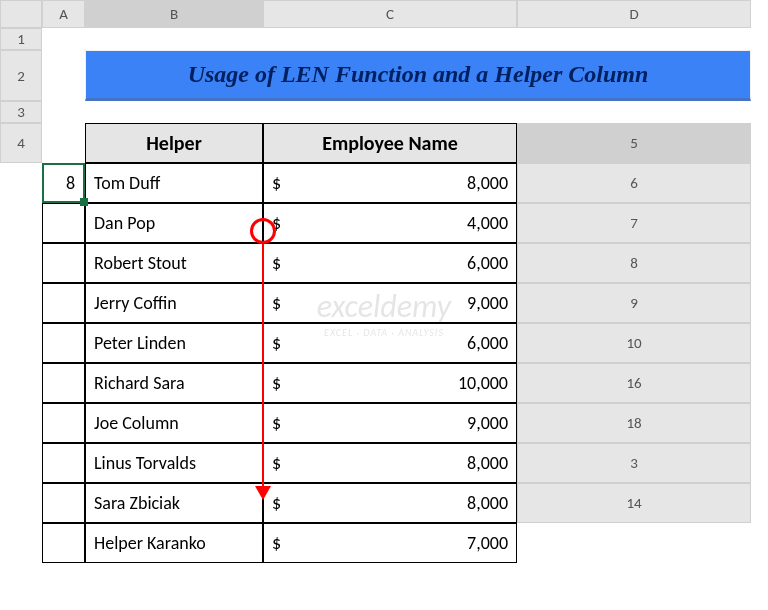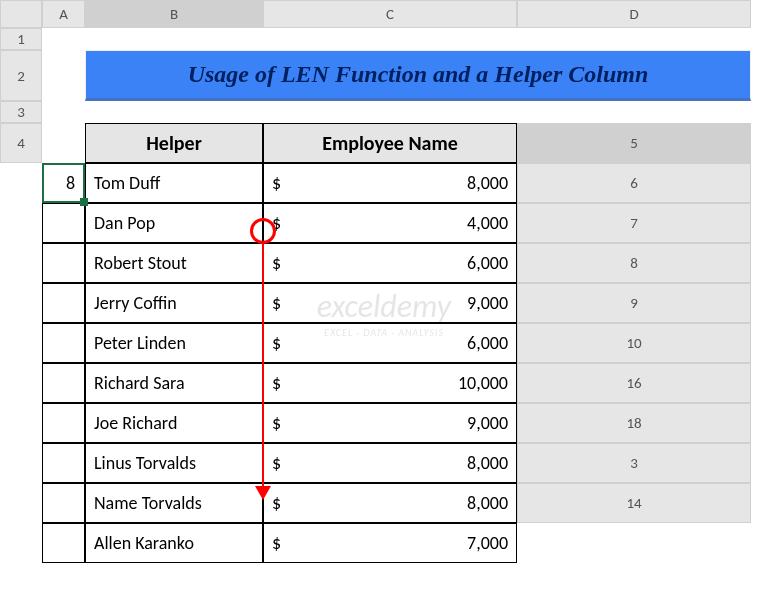--- a/index.html
+++ b/index.html
@@ -124,48 +124,48 @@
   <div class="cell data-cell helper-cell"></div>
   <div class="cell data-cell name-cell">Richard Sara</div>
   <div class="cell data-cell salary-cell">
     <span class="dollar">$</span>
     <span class="amount">10,000</span>
   </div>
 
   <div class="row-header">16</div>
   <div class="cell blank-cell"></div>
   <div class="cell data-cell helper-cell"></div>
-  <div class="cell data-cell name-cell">Joe Richard</div>
+  <div class="cell data-cell name-cell">Joe Column</div>
   <div class="cell data-cell salary-cell">
     <span class="dollar">$</span>
     <span class="amount">9,000</span>
   </div>
 
   <div class="row-header">18</div>
   <div class="cell blank-cell"></div>
   <div class="cell data-cell helper-cell"></div>
   <div class="cell data-cell name-cell">Linus Torvalds</div>
   <div class="cell data-cell salary-cell">
     <span class="dollar">$</span>
     <span class="amount">8,000</span>
   </div>
 
   <div class="row-header">3</div>
   <div class="cell blank-cell"></div>
   <div class="cell data-cell helper-cell"></div>
-  <div class="cell data-cell name-cell">Name Torvalds</div>
+  <div class="cell data-cell name-cell">Sara Zbiciak</div>
   <div class="cell data-cell salary-cell">
     <span class="dollar">$</span>
     <span class="amount">8,000</span>
   </div>
 
   <div class="row-header">14</div>
   <div class="cell blank-cell"></div>
   <div class="cell data-cell helper-cell"></div>
-  <div class="cell data-cell name-cell">Allen Karanko</div>
+  <div class="cell data-cell name-cell">Helper Karanko</div>
   <div class="cell data-cell salary-cell">
     <span class="dollar">$</span>
     <span class="amount">7,000</span>
   </div>
 </div>
 
 <div class="circle-annotation" style="top: 218px; left: 250px;"></div>
 <div class="arrow-annotation" style="top: 244px; left: 262px; height: 245px;"></div>
 <div class="arrow-head" style="top: 486px; left: 255px;"></div>
 

